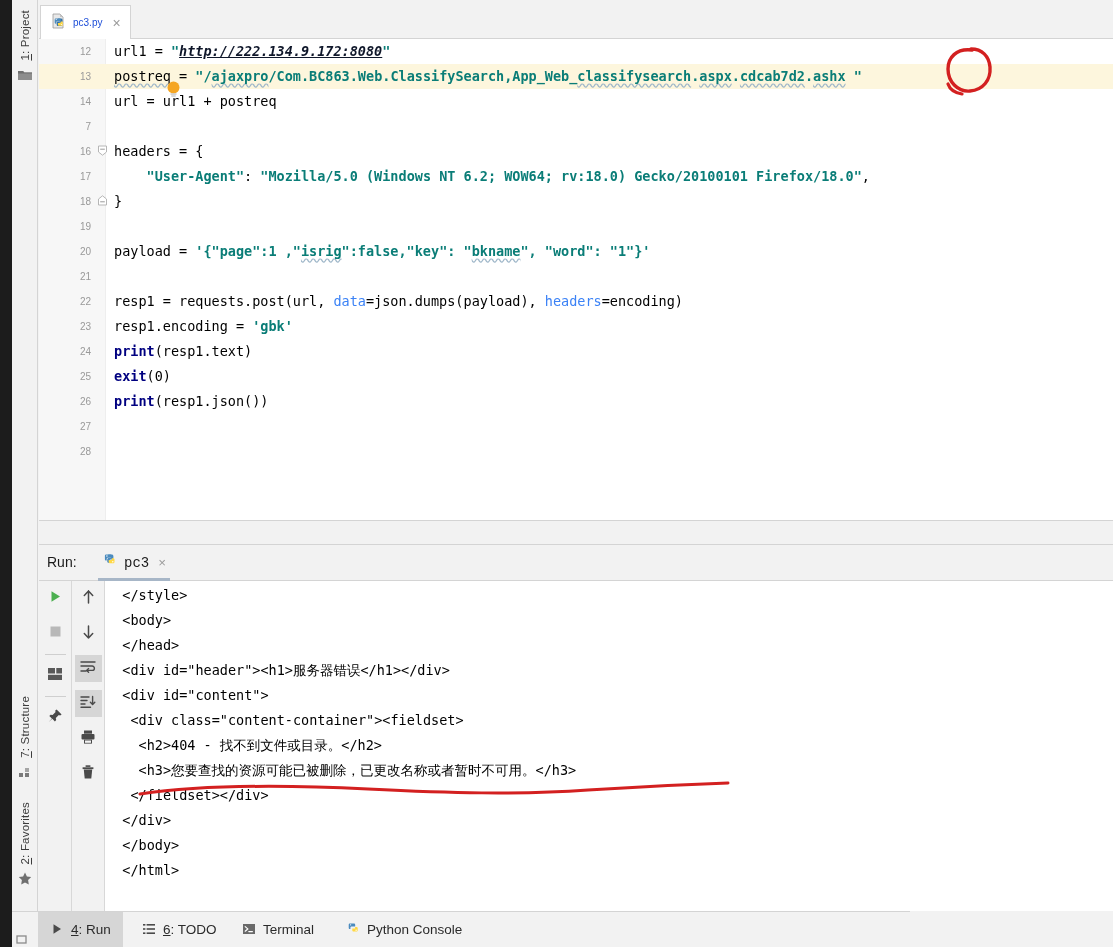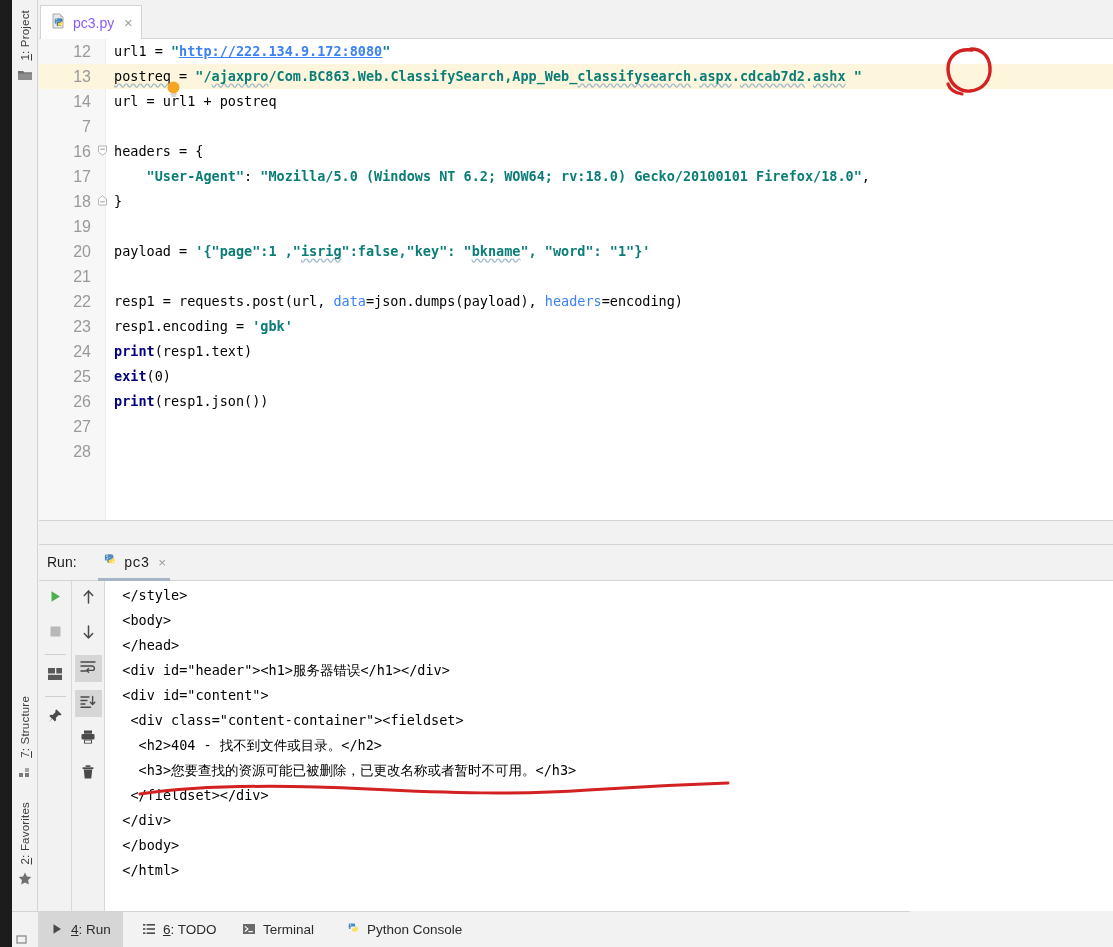--- a/index.html
+++ b/index.html
@@ -73,21 +73,21 @@
     display: flex; align-items: center;
     gap: 6px;
     padding: 0 9px 0 10px;
     background: #ffffff;
     border-top: 1px solid #d4d4d4;
     border-left: 1px solid #d4d4d4;
     border-right: 1px solid #d4d4d4;
     cursor: default;
   }
   .ed-tab .tabname {
-    font-size: 14px; color: #8b5cf6;
+    font-size: 10px; color: #1d4ed8;
   }
   .ed-tab .tabclose {
     font-size: 14px; color: #9a9a9a;
     margin-left: 4px; line-height: 1;
   }
 
   .code-area {
     position: absolute;
     left: 0; top: 39px;
     width: 1074px; height: 481px;
@@ -113,32 +113,32 @@
     line-height: 25px;
     white-space: pre;
   }
   .cline.hl { background: #fdf6dd; }
   .cline .lno {
     position: absolute; left: 0; top: 0;
     width: 52px;
     text-align: right;
     color: #999999;
     font-family: "Liberation Sans", sans-serif;
-    font-size: 16px;
+    font-size: 10px;
   }
   .cline .ctext {
     position: absolute; left: 75px; top: 0;
     color: #000000;
   }
   
   .s-str  { color: #0a7d77; font-weight: bold; }
   .s-kw   { color: #000080; font-weight: bold; }
   .s-named{ color: #3b82f6; }
   .s-plain{ color: #000000; }
-  .s-link { color: #3b82f6; font-weight: bold; text-decoration: underline; }
+  .s-link { color: #0f172a; font-weight: bold; text-decoration: underline; font-style: italic; }
   .typo { text-decoration: underline; text-decoration-style: wavy;
           text-decoration-color: #9fb7c9; text-underline-offset: 2px; }
 
   
   .fold {
     position: absolute;
     left: 58px;
     width: 11px; height: 11px;
   }
   .fold svg { display: block; }

